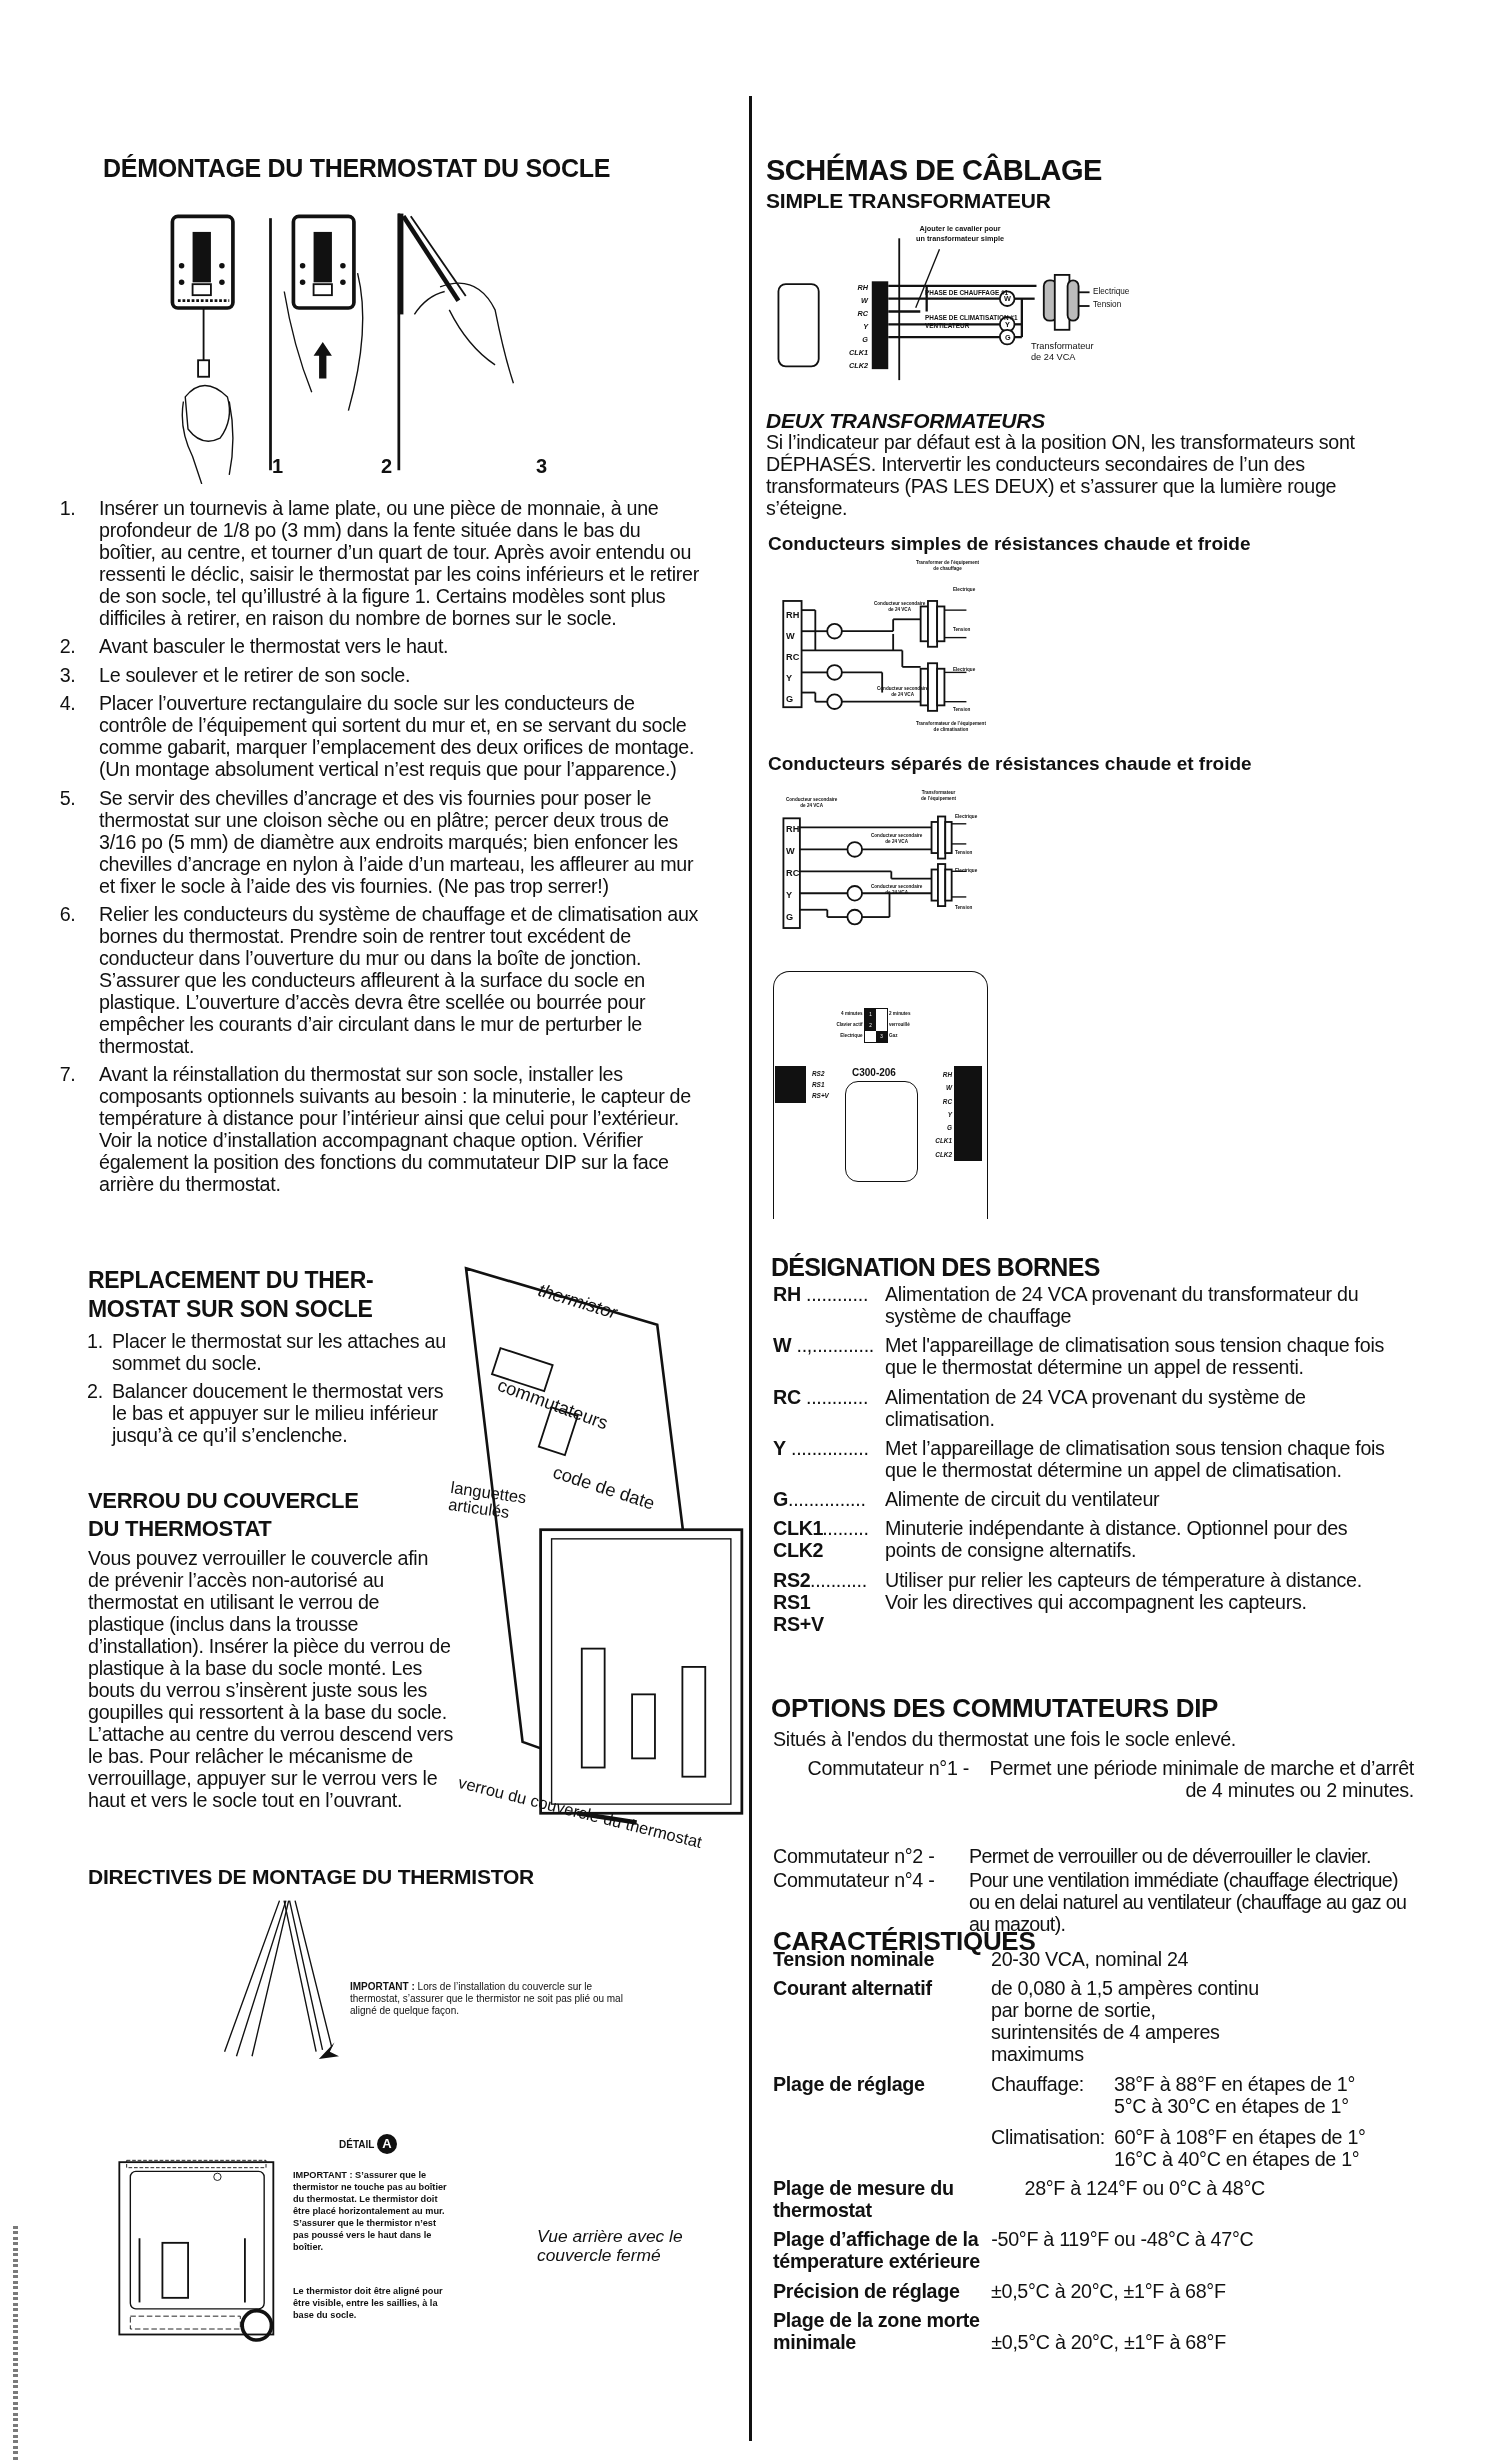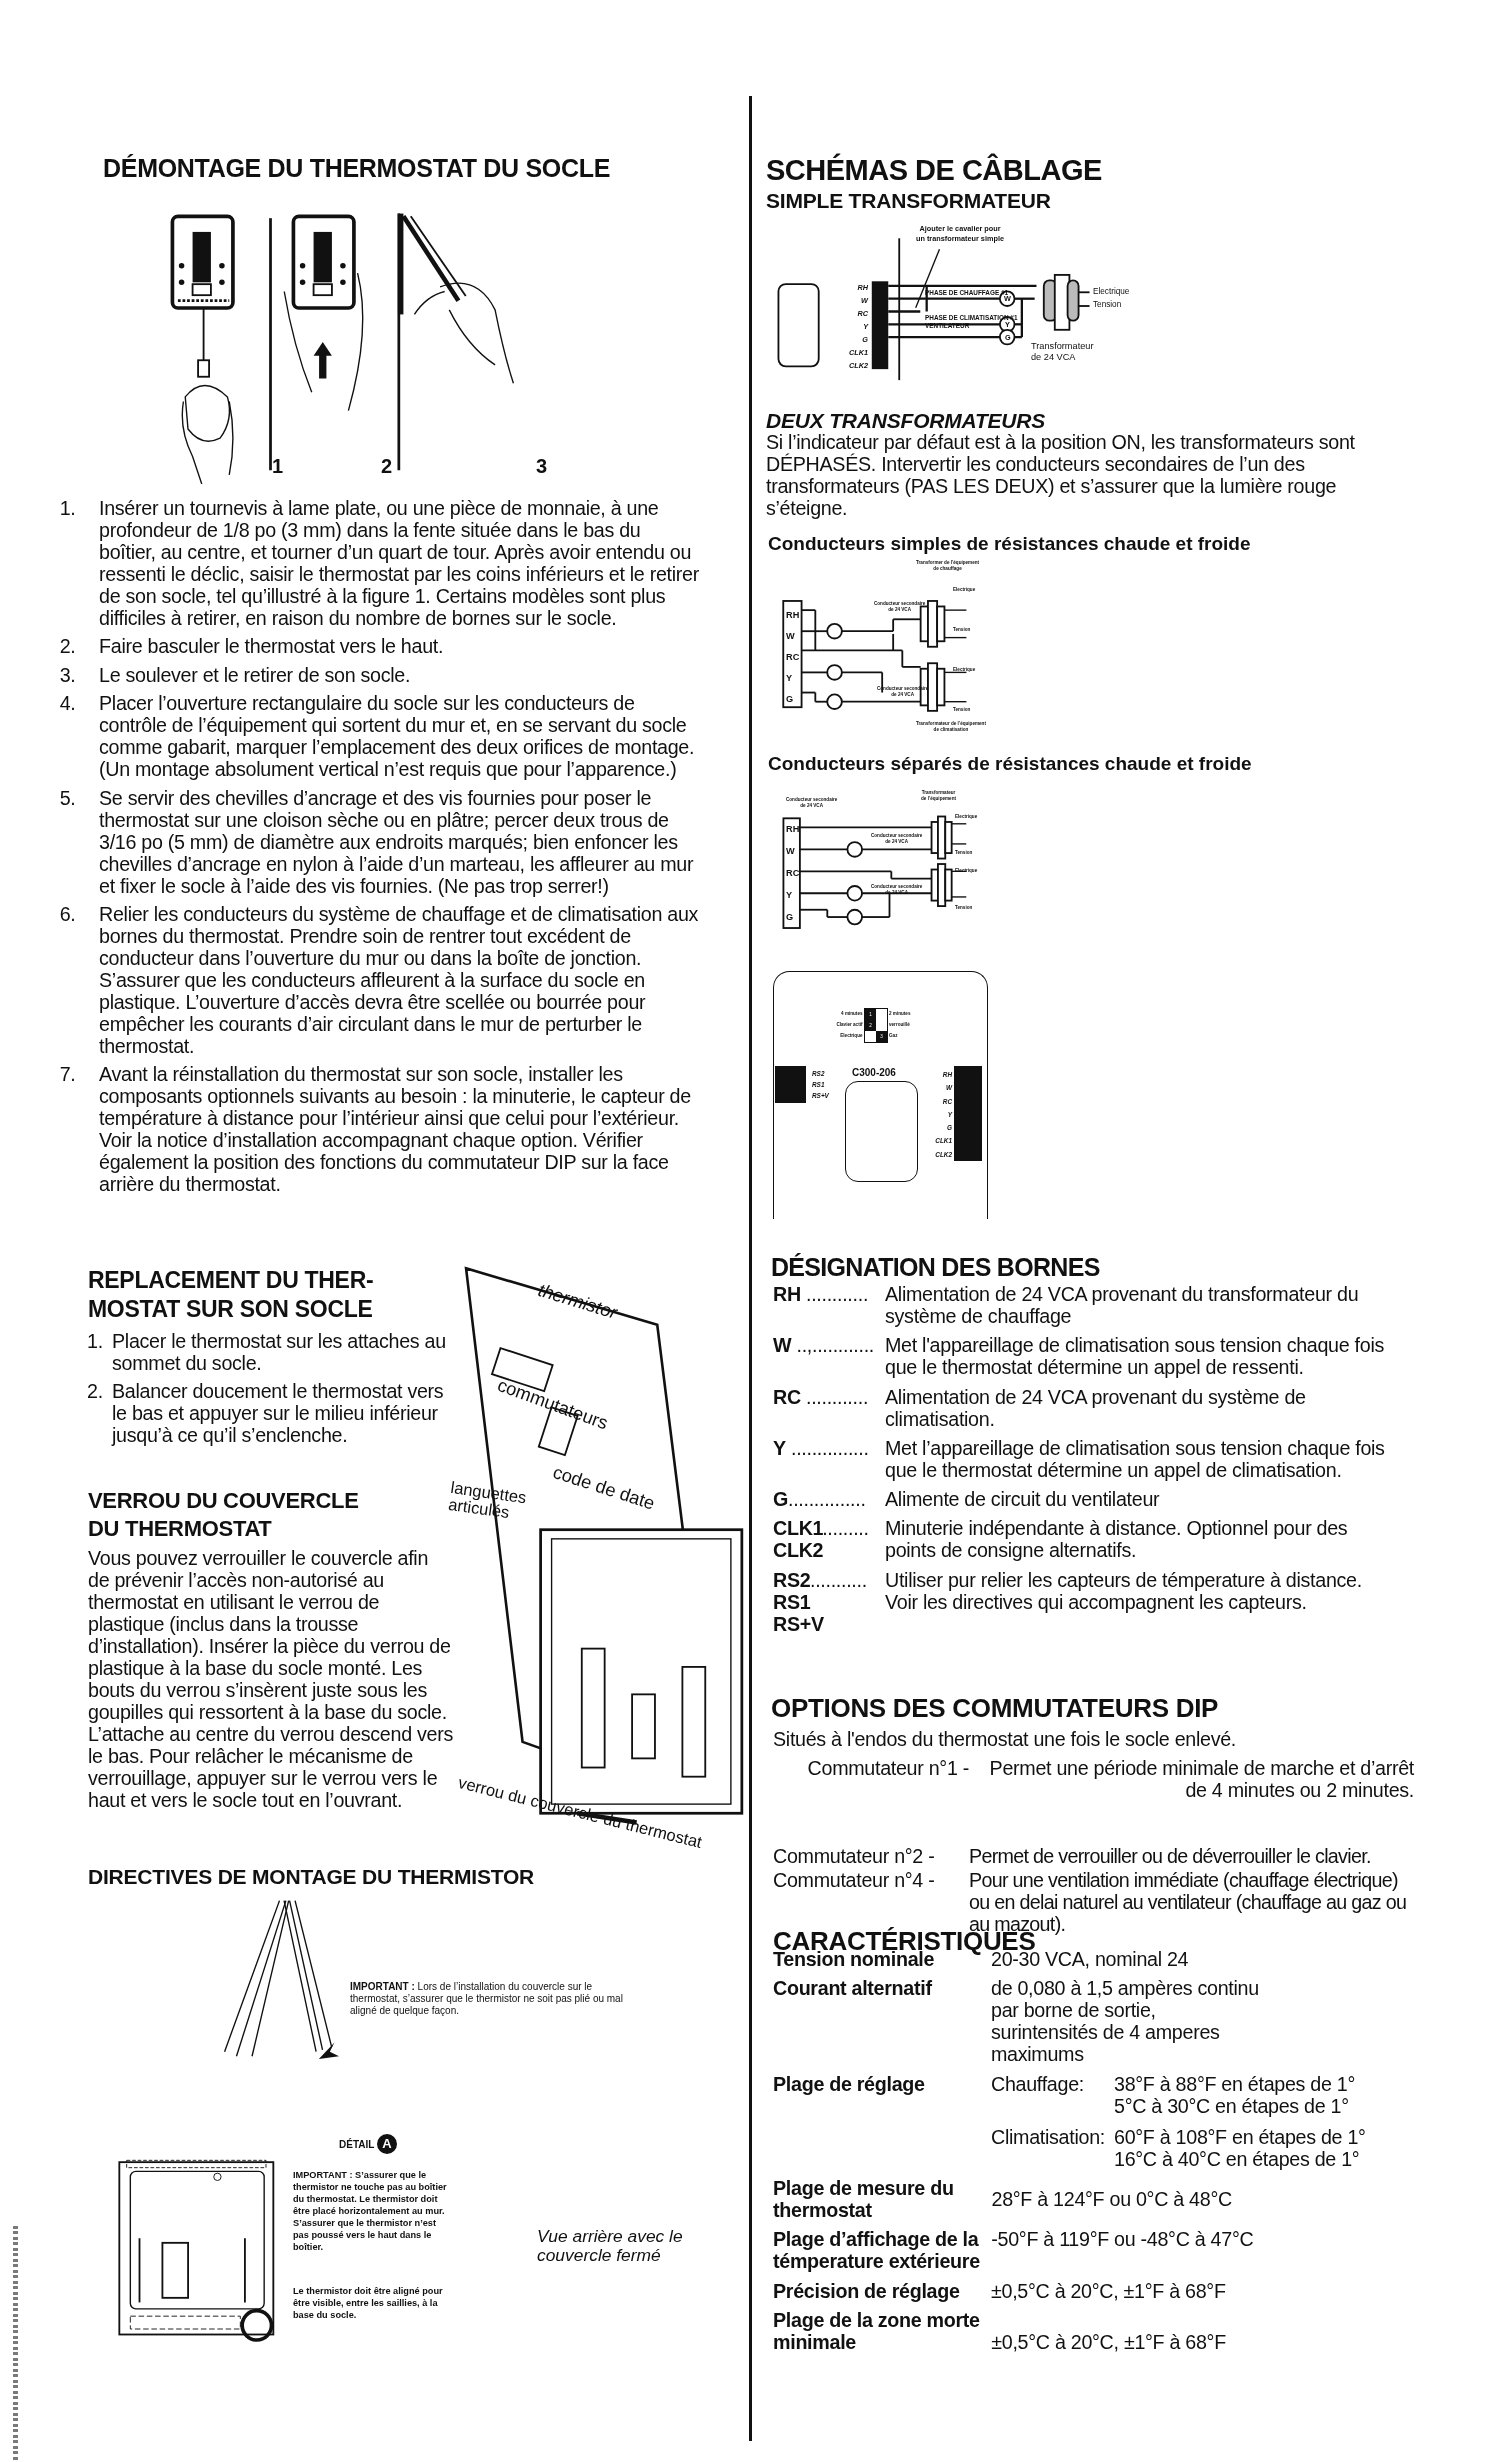--- a/index.html
+++ b/index.html
@@ -75,21 +75,21 @@
     <path d="M272 115 Q285 95 305 90" class="thin"></path>
     <path d="M300 85 Q340 70 360 110 Q370 160 380 190 M310 110 Q330 150 360 170" class="thin"></path>
   </g>
 </svg>
 <div class="abs h2" style="left:272px; top:455px; font-size:20px;">1</div>
 <div class="abs h2" style="left:381px; top:455px; font-size:20px;">2</div>
 <div class="abs h2" style="left:536px; top:455px; font-size:20px;">3</div>
 
 <ol class="steps body abs" style="left:46px; top:497px; width:655px;">
   <li><span class="num">1.</span><span>Insérer un tournevis à lame plate, ou une pièce de monnaie, à une profondeur de 1/8 po (3 mm) dans la fente située dans le bas du boîtier, au centre, et tourner d’un quart de tour. Après avoir entendu ou ressenti le déclic, saisir le thermostat par les coins inférieurs et le retirer de son socle, tel qu’illustré à la figure 1.  Certains modèles sont plus difficiles à retirer, en raison du nombre de bornes sur le socle.</span></li>
-  <li><span class="num">2.</span><span>Faire basculer le thermostat vers le haut.</span></li>
+  <li><span class="num">2.</span><span>Avant basculer le thermostat vers le haut.</span></li>
   <li><span class="num">3.</span><span>Le soulever et le retirer de son socle.</span></li>
   <li><span class="num">4.</span><span>Placer l’ouverture rectangulaire du socle sur les conducteurs de contrôle de l’équipement qui sortent du mur et, en se servant du socle comme gabarit, marquer l’emplacement des deux orifices de montage. (Un montage absolument vertical n’est requis que pour l’apparence.)</span></li>
   <li><span class="num">5.</span><span>Se servir des chevilles d’ancrage et des vis fournies pour poser le thermostat sur une cloison sèche ou en plâtre; percer deux trous de 3/16 po (5 mm) de diamètre aux endroits marqués; bien enfoncer les chevilles d’ancrage en nylon à l’aide d’un marteau, les affleurer au mur et fixer le socle à l’aide des vis fournies. (Ne pas trop serrer!)</span></li>
   <li><span class="num">6.</span><span>Relier les conducteurs du système de chauffage et de climatisation aux bornes du thermostat. Prendre soin de rentrer tout excédent de conducteur dans l’ouverture du mur ou dans la boîte de jonction. S’assurer que les conducteurs affleurent à la surface du socle en plastique. L’ouverture d’accès devra être scellée ou bourrée pour empêcher les courants d’air circulant dans le mur de perturber le thermostat.</span></li>
   <li><span class="num">7.</span><span>Avant la réinstallation du thermostat sur son socle, installer les composants optionnels suivants au besoin : la minuterie, le capteur de température à distance pour l’intérieur ainsi que celui pour l’extérieur. Voir la notice d’installation accompagnant chaque option. Vérifier également la position des fonctions du commutateur DIP sur la face arrière du thermostat.</span></li>
 </ol>
 
 <div class="abs h2" style="left:88px; top:1266px; line-height:29px;">
   <div>REPLACEMENT DU THER-</div>
   <div>MOSTAT SUR SON SOCLE</div>
@@ -452,21 +452,21 @@
       </div>
       <div class="sub-row">
         <div class="sub-key">Climatisation:</div>
         <div>
             <div>60°F à 108°F en étapes de 1°</div>
             <div>16°C à 40°C en étapes de 1°</div>
           </div>
       </div>
     </div>
   </div>
-  <div class="spec-row" style="align-items:center;">
+  <div class="spec-row" style="align-items:flex-start;gap:33px;">
       <div class="spec-key" style="width:202px; margin-right:16.5px;">Plage de mesure du thermostat</div>
       <div class="spec-val">28°F à 124°F ou 0°C à 48°C</div>
     </div>
   <div class="spec-row">
       <div class="spec-key" style="width:211px; margin-right:7.3px;">Plage d’affichage de la témperature extérieure</div>
       <div class="spec-val">-50°F à 119°F ou -48°C à 47°C</div>
     </div>
   <div class="spec-row">
       <div class="spec-key">Précision de réglage</div>
       <div class="spec-val">±0,5°C à 20°C, ±1°F à 68°F</div>

